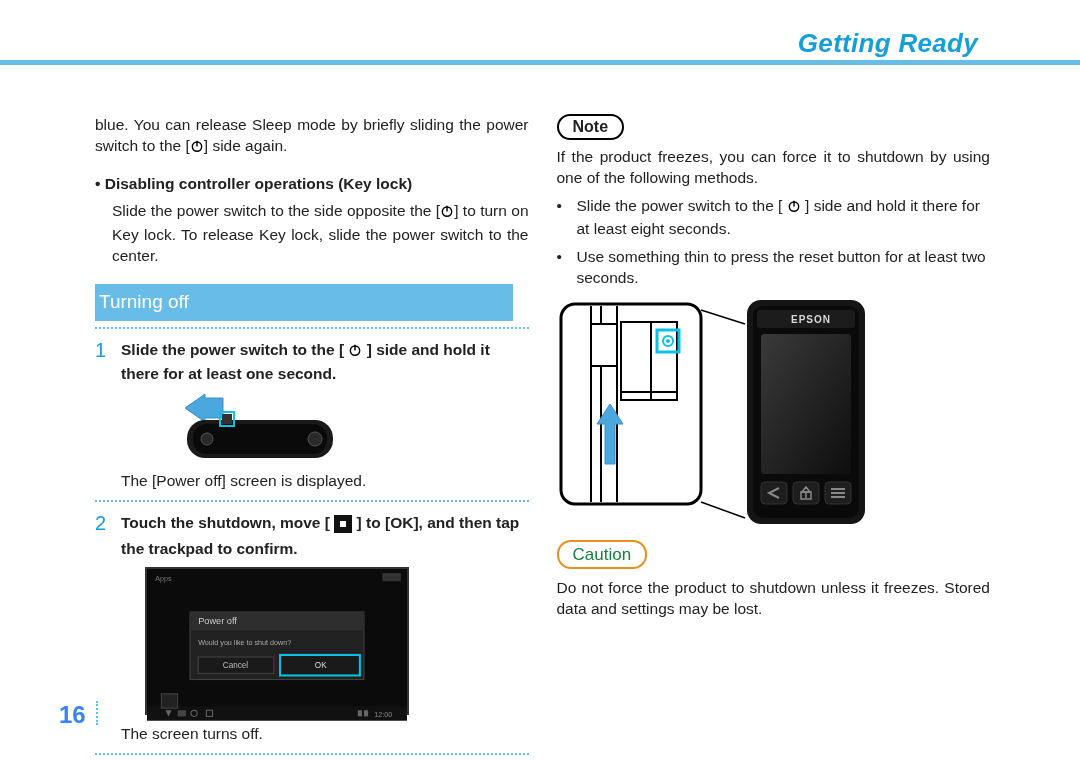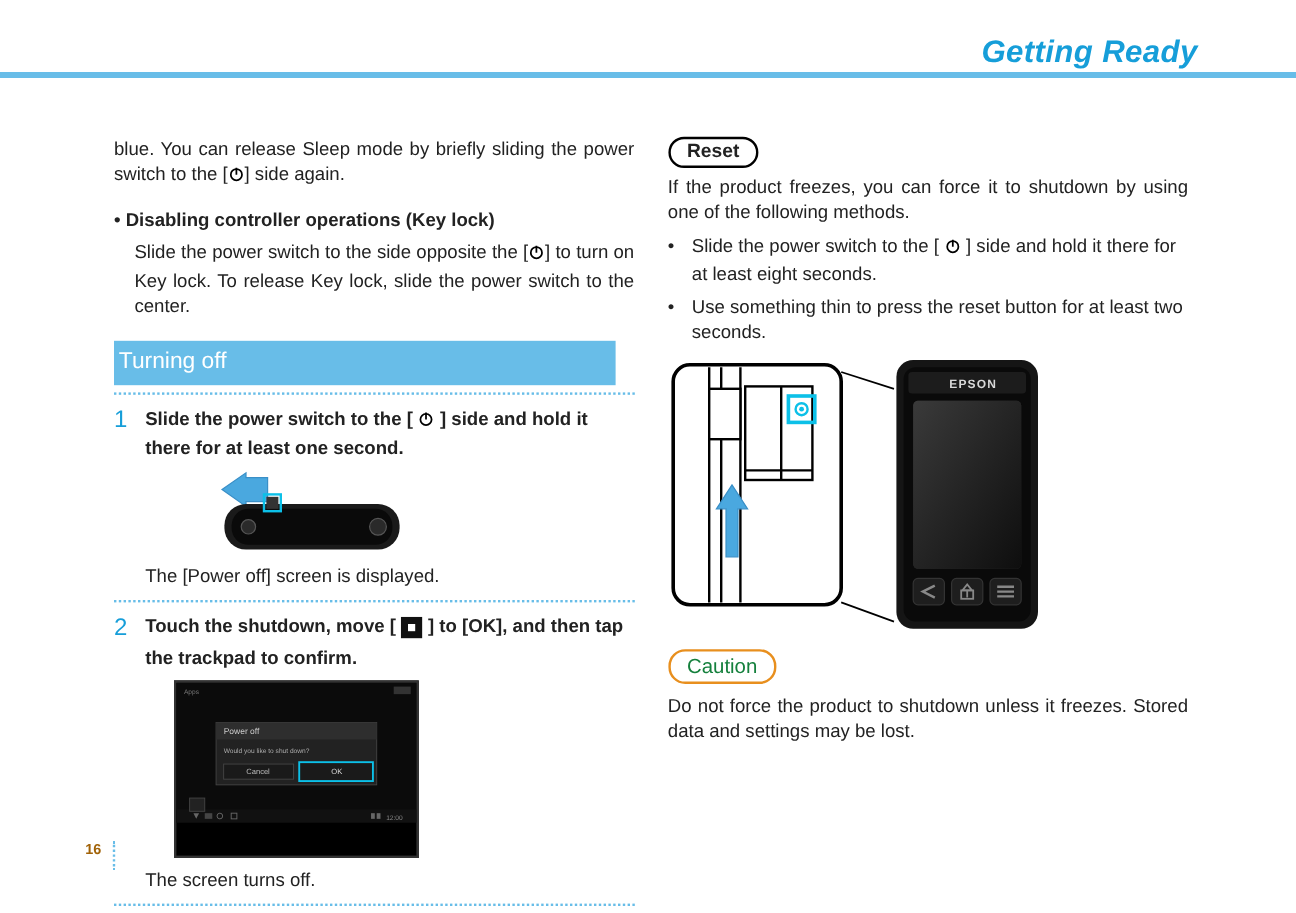--- a/index.html
+++ b/index.html
@@ -1,21 +1,21 @@
 <!DOCTYPE html>
 <html><head>
 <meta charset="utf-8">
 <style>
   * { box-sizing: border-box; margin: 0; padding: 0; }
   html, body { width: 1080px; height: 761px; font-family: "Segoe UI", Arial, sans-serif; background: #fff; color: #222; }
   .page { width: 1080px; height: 761px; position: relative; }
 
   .header-bar { position: relative; height: 66px; }
   .header-blue { position: absolute; left: 0; right: 0; top: 60px; height: 5px; background: #68bde8; }
-  .header-title { position: absolute; right: 82px; top: 28px; font-size: 26px; font-weight: 700; color: #169ed9; font-style: italic; letter-spacing: 0.3px; }
+  .header-title { position: absolute; right: 102px; top: 28px; font-size: 26px; font-weight: 700; color: #169ed9; font-style: italic; letter-spacing: 0.3px; }
 
   .content { display: flex; padding: 48px 90px 0 95px; gap: 28px; }
   .col { flex: 1 1 50%; font-size: 15.5px; line-height: 1.38; }
   .col p { margin-bottom: 6px; }
 
   .intro { text-align: justify; text-justify: inter-word; margin-bottom: 20px; }
 
   .bullet-head { font-weight: 700; margin-top: 14px; margin-bottom: 2px; }
   .bullet-head::before { content: "•  "; }
   .sub { padding-left: 17px; margin-bottom: 4px; text-align: justify; }
@@ -32,28 +32,28 @@
   .pill { display: inline-block; border: 2px solid #000; border-radius: 14px; padding: 1px 14px 1px 14px; font-weight: 700; font-size: 16px; margin-bottom: 6px; height: 26px; line-height: 20px; }
   .caution-pill { display: inline-block; border: 2px solid #e88f1e; color: #15803d; border-radius: 14px; padding: 1px 14px; font-weight: 400; font-size: 17px; margin-bottom: 8px; }
 
   .power-icon { display: inline-block; vertical-align: -2px; }
   .power-icon svg { width: 14px; height: 14px; }
   .square-icon { display: inline-block; vertical-align: -5px; }
 
   .device-fig { margin: 6px 0 8px 24px; }
   .device-fig svg { display: block; }
 
-  .screenshot-fig { margin: 8px 0 8px 24px; width: 204px; height: 148px; background: #000; border: 2px solid #333; position: relative; }
+  .screenshot-fig { margin: 8px 0 8px 24px; width: 264px; height: 148px; background: #000; border: 2px solid #333; position: relative; }
   .screenshot-inner { position: absolute; inset: 0; }
 
   .reset-label { font-size: 15px; margin: 10px 0 2px 14px; }
 
   .right-fig { margin-left: 0; margin-top: 2px; }
 
-  .page-num { position: absolute; left: 71px; bottom: 36px; font-size: 12px; font-weight: 700; color: #a16207; border-right: 2px dotted #68bde8; padding-right: 10px; height: 24px; }
+  .page-num { position: absolute; left: 59px; bottom: 36px; font-size: 24px; font-weight: 700; color: #3b82f6; border-right: 2px dotted #68bde8; padding-right: 10px; height: 24px; }
 
   ul.bul { list-style: none; padding-left: 0; }
   ul.bul li { display: flex; gap: 8px; margin-bottom: 6px; }
   ul.bul li .dot { flex: 0 0 12px; }
   ul.bul li .txt { flex: 1; }
 
   .justify { text-align: justify; text-justify: inter-word; }
 </style>
 </head>
 <body>
@@ -160,21 +160,21 @@
           <p class="step-text">The screen turns off.</p>
         </div>
       </div>
 
       <div class="dots"></div>
 
     </div>
 
     <div class="col">
 
-      <div class="pill">Reset</div>
+      <div class="pill">Note</div>
       <p class="justify">If the product freezes, you can force it to shutdown by using one of the following methods.</p>
 
       <ul class="bul">
         <li>
           <span class="dot">•</span>
           <span class="txt">
             <span>Slide the power switch to the [ </span><span class="power-icon"><svg viewBox="0 0 24 24">
                   <circle cx="12" cy="13" r="8" fill="none" stroke="#000" stroke-width="2.5"></circle>
                   <line x1="12" y1="3" x2="12" y2="13" stroke="#000" stroke-width="2.5"></line>
                 </svg></span><span> ] side and hold it there for at least eight seconds.</span>

